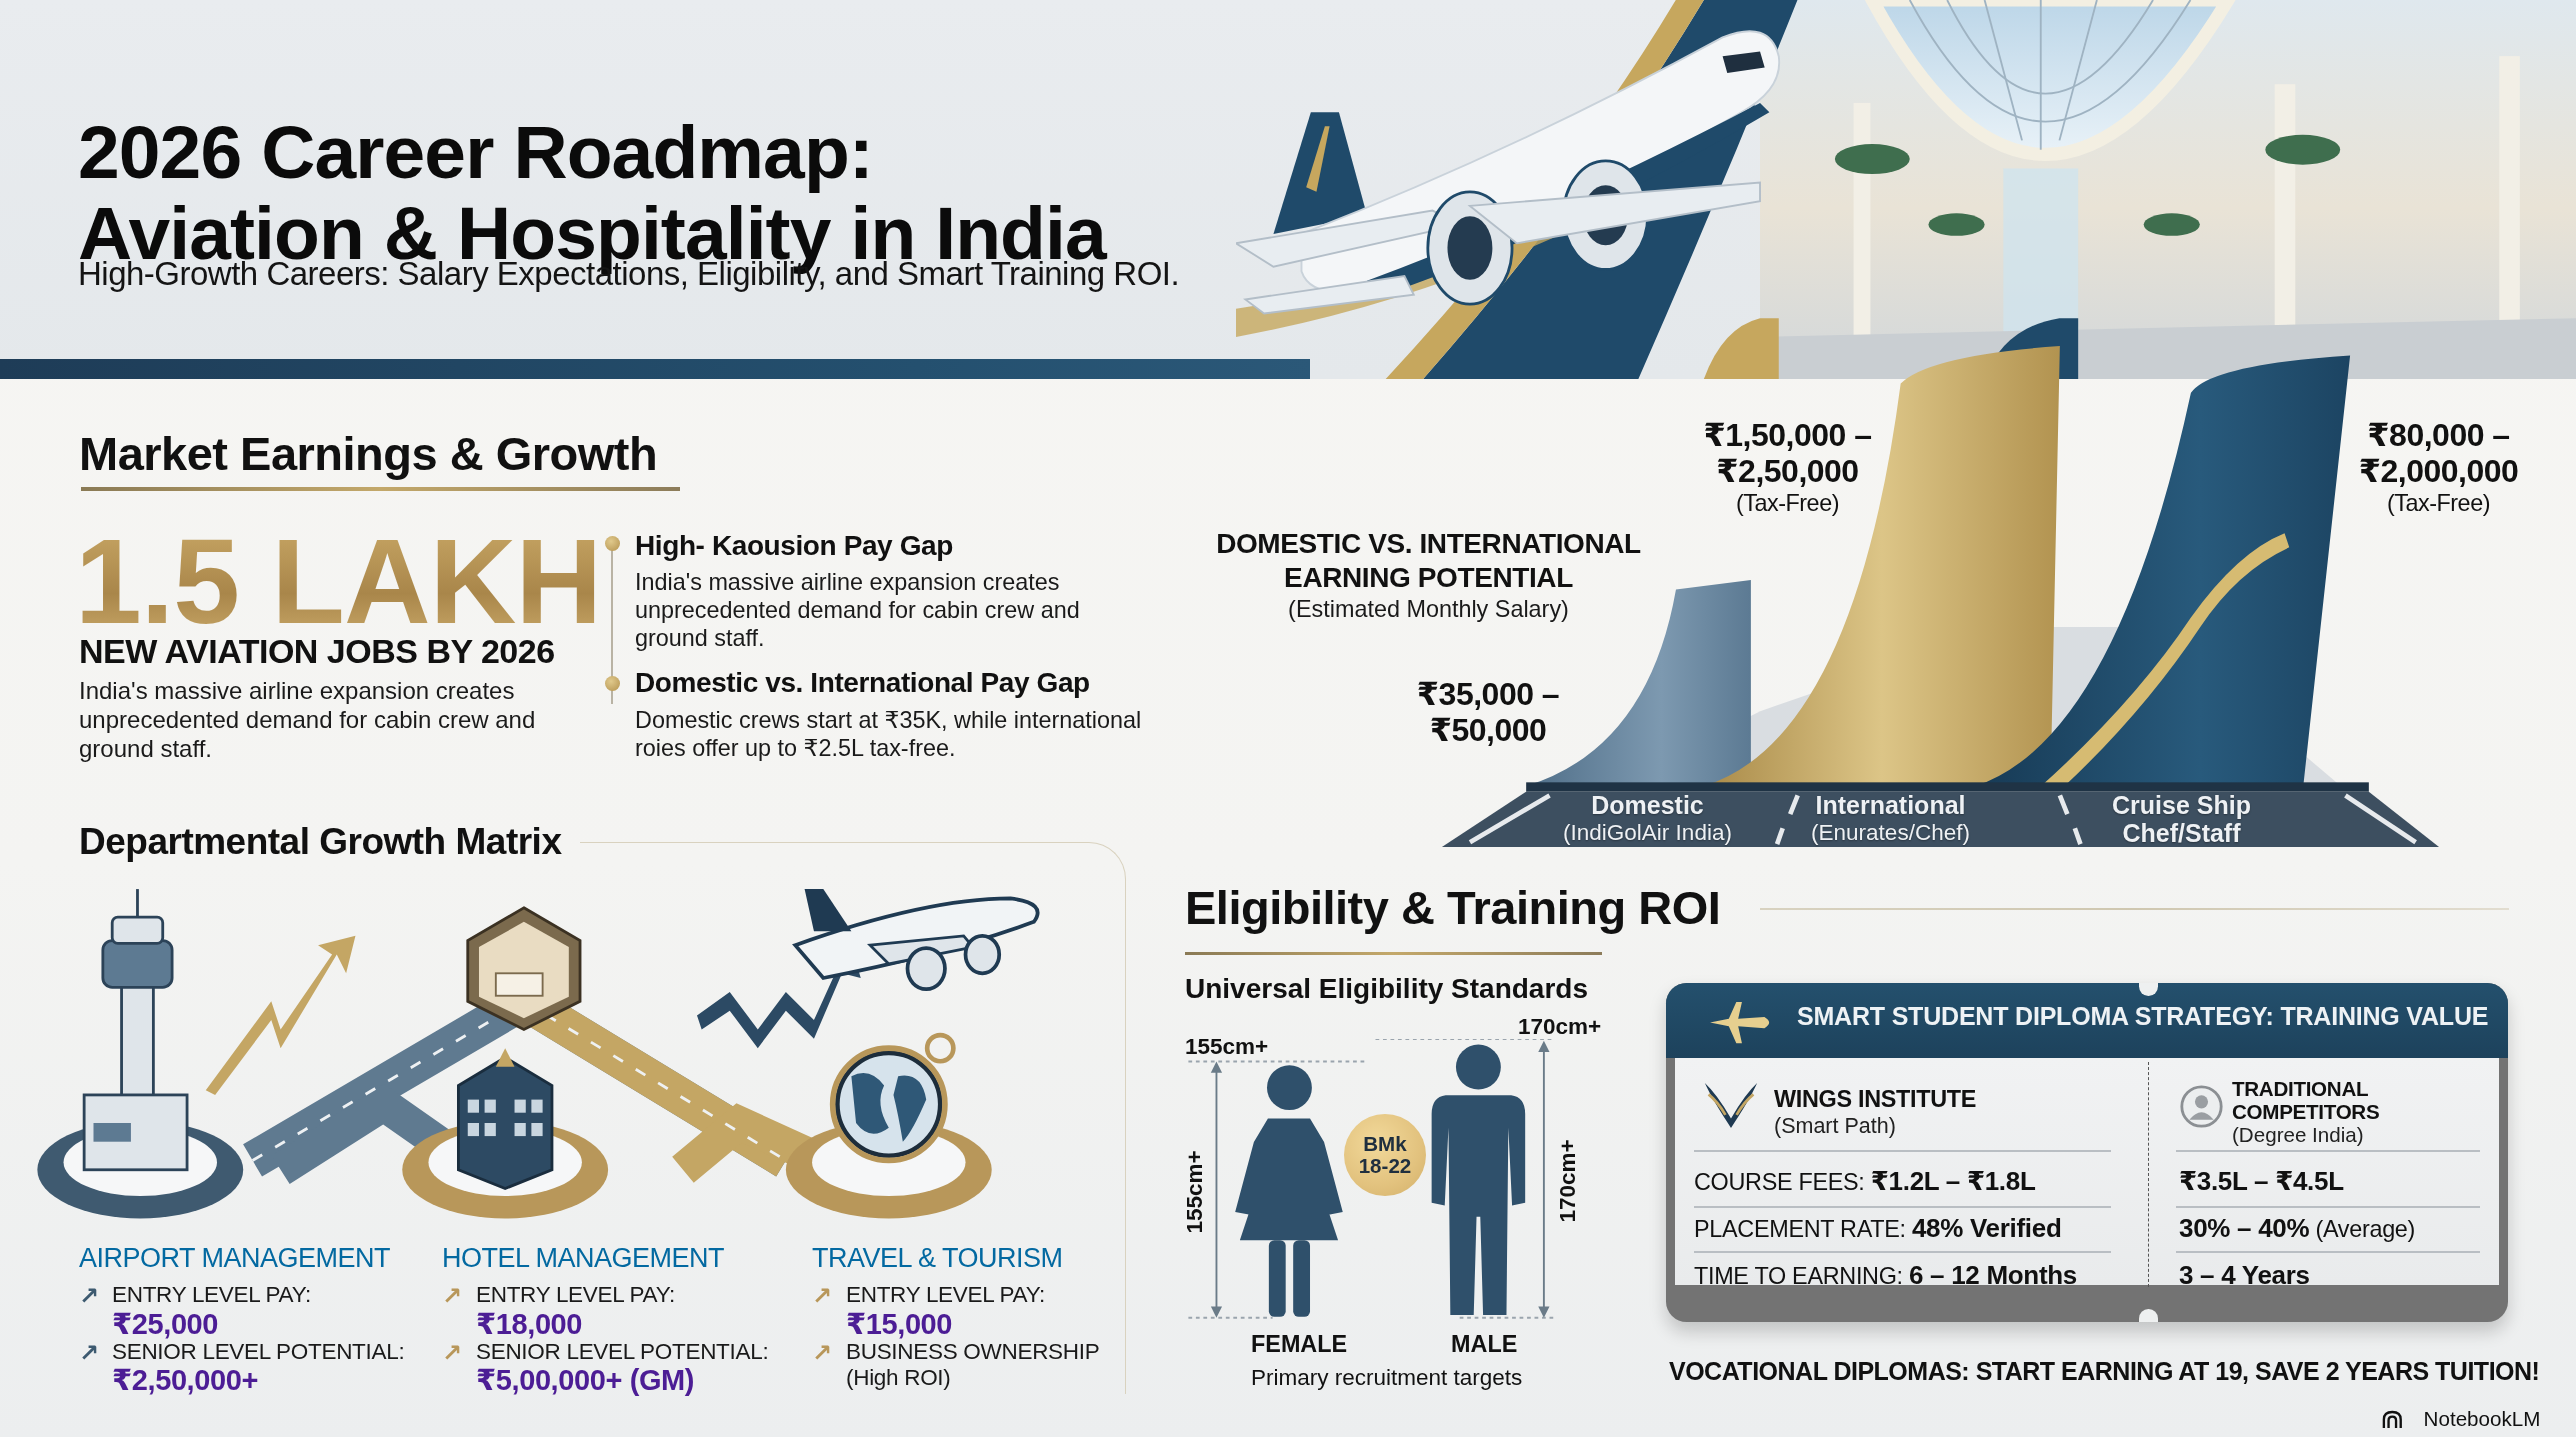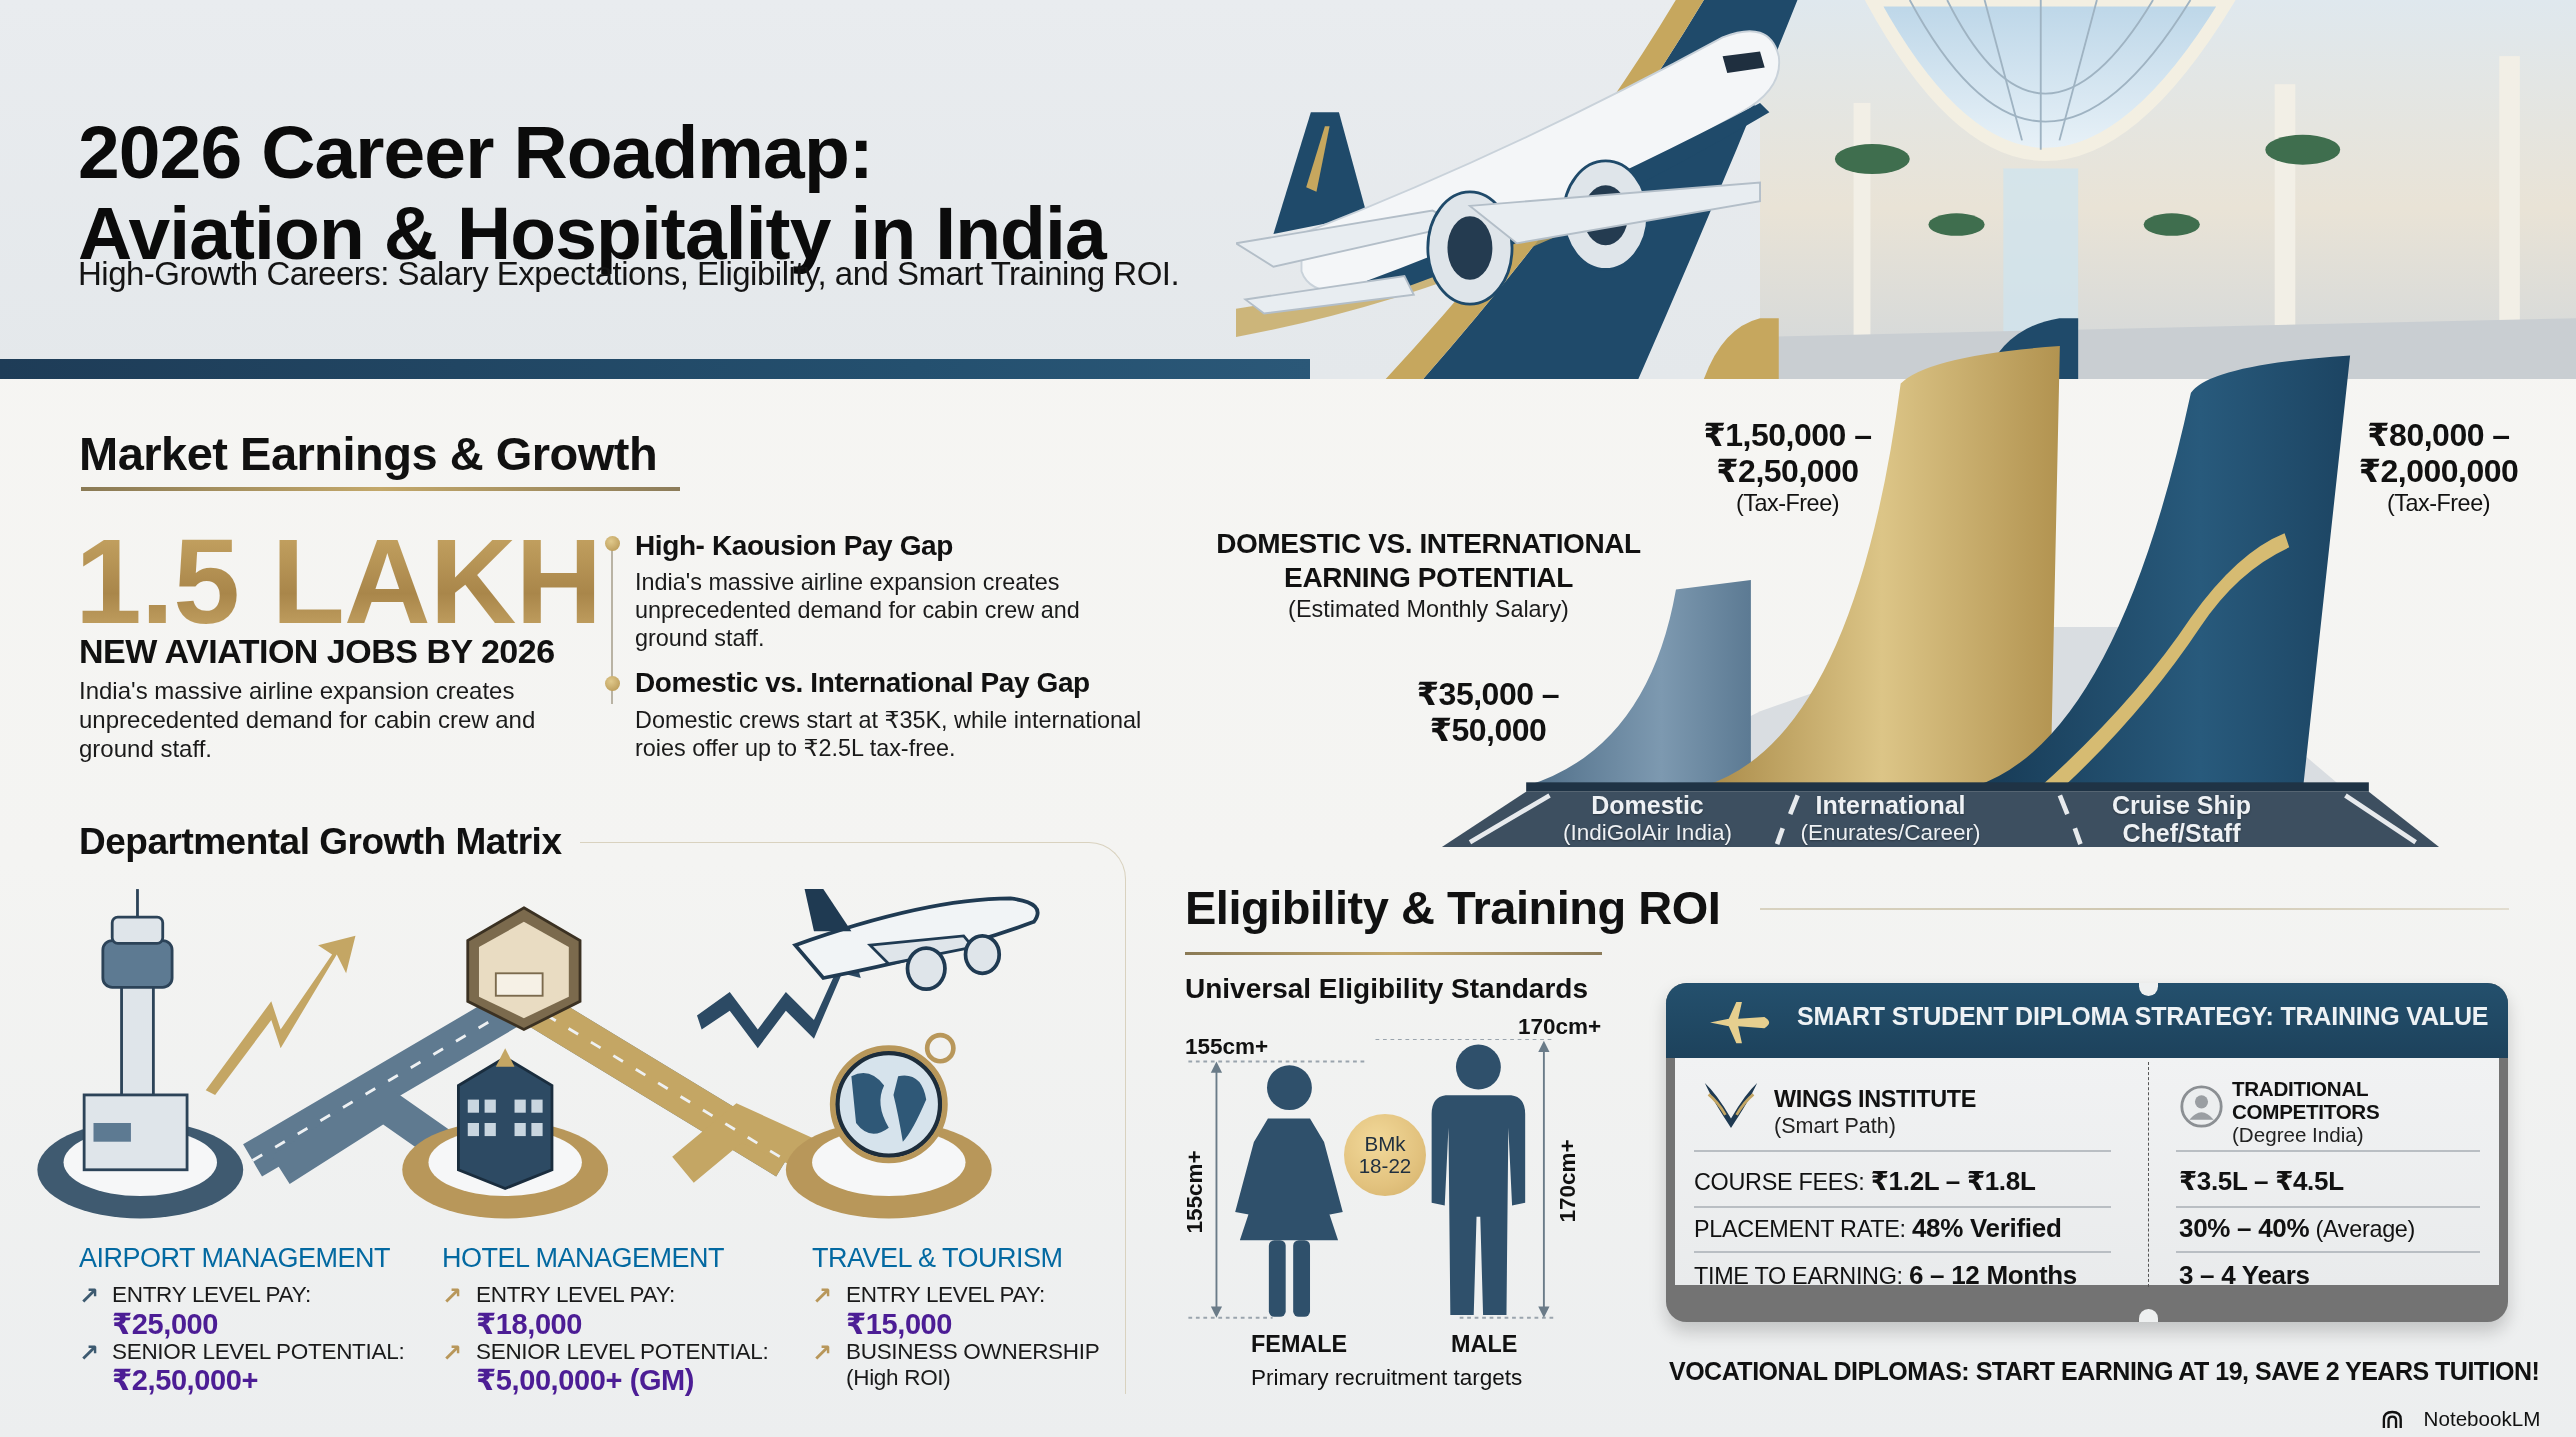--- a/index.html
+++ b/index.html
@@ -130,21 +130,21 @@
   .vert-lbl {
     position: absolute; font-size: 22.5px; font-weight: 700; color: #111;
     transform: rotate(-90deg); transform-origin: center;
   }
   .gender-lbl { position: absolute; font-size: 23.4px; font-weight: 700; color: #111; }
   .recruit-lbl { position: absolute; font-size: 22.5px; color: #111; }
   .bmi-badge {
     position: absolute; left: 1344px; top: 1114px; width: 82px; height: 82px; border-radius: 50%;
     background: radial-gradient(circle at 40% 35%, #f2d99a 0%, #e2c27e 60%, #d2af68 100%);
     display: flex; flex-direction: column; align-items: center; justify-content: center;
-    font-size: 20.6px; font-weight: 400; color: #1f2f3f; line-height: 22.5px;
+    font-size: 20.6px; font-weight: 700; color: #1f2f3f; line-height: 22.5px;
   }
 
   
   .ticket {
     position: absolute; left: 1666px; top: 983px; width: 842px; height: 339px;
     background: #737373; border-radius: 20.6px;
     box-shadow: 0 9.4px 17px rgba(0,0,0,0.18);
   }
   .ticket-head {
     position: absolute; left: 0; top: 0; width: 842px; height: 75px;
@@ -325,21 +325,21 @@
   <div>₹2,000,000</div>
   <span class="salary-note">(Tax-Free)</span>
 </div>
 
 <div class="runway-label" style="left:1535px; top:791px; width:225px;">
   <span>Domestic</span>
   <span class="sub">(IndiGolAir India)</span>
 </div>
 <div class="runway-label" style="left:1778px; top:791px; width:225px;">
   <span>International</span>
-  <span class="sub">(Enurates/Career)</span>
+  <span class="sub">(Enurates/Chef)</span>
 </div>
 <div class="runway-label" style="left:2069px; top:791px; width:225px;">
   <span>Cruise Ship</span>
   <span class="sub" style="font-weight:700; font-size:25px;">Chef/Staff</span>
 </div>
 
 <div class="section-h" style="left:79px; top:821px; font-size:37px;">Departmental Growth Matrix</div>
 <div class="matrix-frame"></div>
 
 <svg class="abs" style="left:28px; top:889px;" width="1076" height="337" viewBox="0 0 1150 360">

